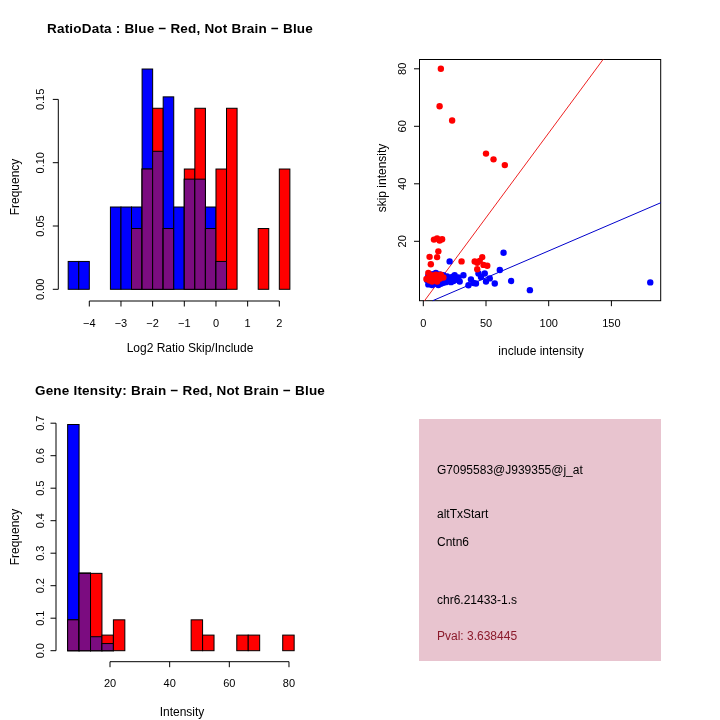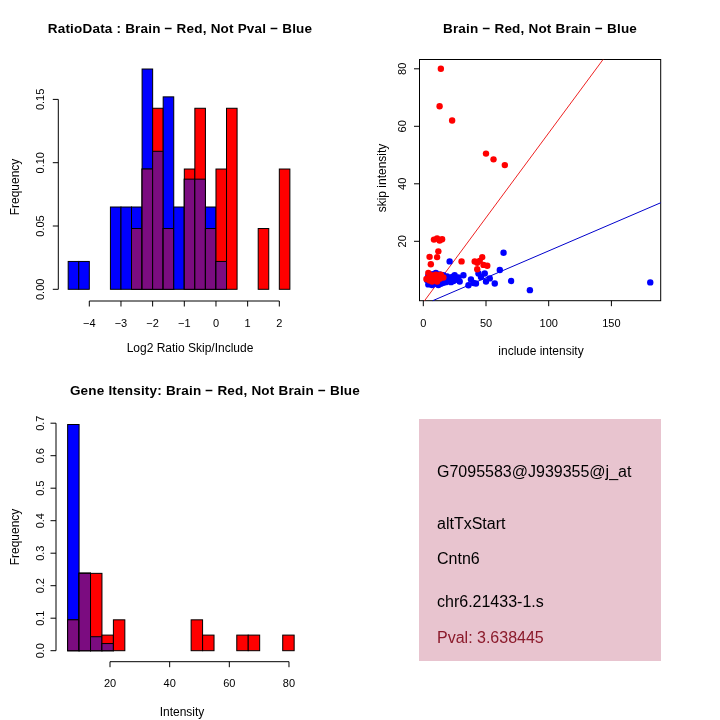--- a/index.html
+++ b/index.html
@@ -4,21 +4,21 @@
 <style>
   html,body{margin:0;padding:0;background:#ffffff;}
   #stage{position:relative;width:720px;height:720px;background:#fff;overflow:hidden;
          font-family:"Liberation Sans",sans-serif;}
   #plots{position:absolute;left:0;top:0;}
   .panel-title{position:absolute;width:360px;text-align:center;font-weight:bold;
                font-size:13.5px;color:#000;letter-spacing:0.2px;}
   svg text{font-family:"Liberation Sans",sans-serif;fill:#000;}
   .info-box{position:absolute;left:419px;top:419px;width:242px;height:242px;
             background:var(--info-bg,#e8c4cf);}
-  .info-box p{position:absolute;left:18px;margin:0;font-size:16px;color:#000;white-space:nowrap;}
+  .info-box p{position:absolute;left:18px;margin:0;font-size:12px;color:#000;white-space:nowrap;}
   .info-box p.pval{color:var(--pval-color,#8b1a2b);}
 </style>
 </head>
 <body>
 
 <div id="stage">
   <svg id="plots" width="720" height="720" viewBox="0 0 720 720">
       <g>
         <line x1="58.3" y1="289.3" x2="58.3" y2="99.4" stroke="#000000"></line>
         <line x1="58.3" y1="289.3" x2="52.8" y2="289.3" stroke="#000000"></line>
@@ -234,26 +234,25 @@
         <circle cx="426.435" cy="278.96250000000003" r="3.2" fill="#ff0000"></circle>
         <circle cx="429.57" cy="280.40000000000003" r="3.2" fill="#ff0000"></circle>
         <circle cx="432.07800000000003" cy="281.55" r="3.2" fill="#ff0000"></circle>
         <circle cx="434.586" cy="279.825" r="3.2" fill="#ff0000"></circle>
         <circle cx="437.094" cy="281.55" r="3.2" fill="#ff0000"></circle>
         <circle cx="439.60200000000003" cy="278.675" r="3.2" fill="#ff0000"></circle>
         <circle cx="443.36400000000003" cy="277.52500000000003" r="3.2" fill="#ff0000"></circle>
       </g>
     </svg>
 
-  <div class="panel-title" style="left:0;top:21px;">RatioData : Brain − Red, Not Pval − Blue</div>
-
-  <div class="panel-title" style="left:360px;top:21px;">Brain − Red, Not Brain − Blue</div>
-
-  <div class="panel-title" style="left:0;top:383px;text-align:right;">Gene Itensity: Brain − Red, Not Brain − Blue</div>
+  <div class="panel-title" style="left:0;top:21px;">RatioData : Blue − Red, Not Brain − Blue</div>
+
+
+  <div class="panel-title" style="left:0;top:383px;">Gene Itensity: Brain − Red, Not Brain − Blue</div>
 
   <div class="info-box">
     <p style="top:44px">G7095583@J939355@j_at</p>
-    <p style="top:96px">altTxStart</p>
-    <p style="top:131px">Cntn6</p>
+    <p style="top:88px">altTxStart</p>
+    <p style="top:116px">Cntn6</p>
     <p style="top:174px">chr6.21433-1.s</p>
     <p style="top:210px" class="pval">Pval: 3.638445</p>
   </div>
 </div>
 
 </body></html>

